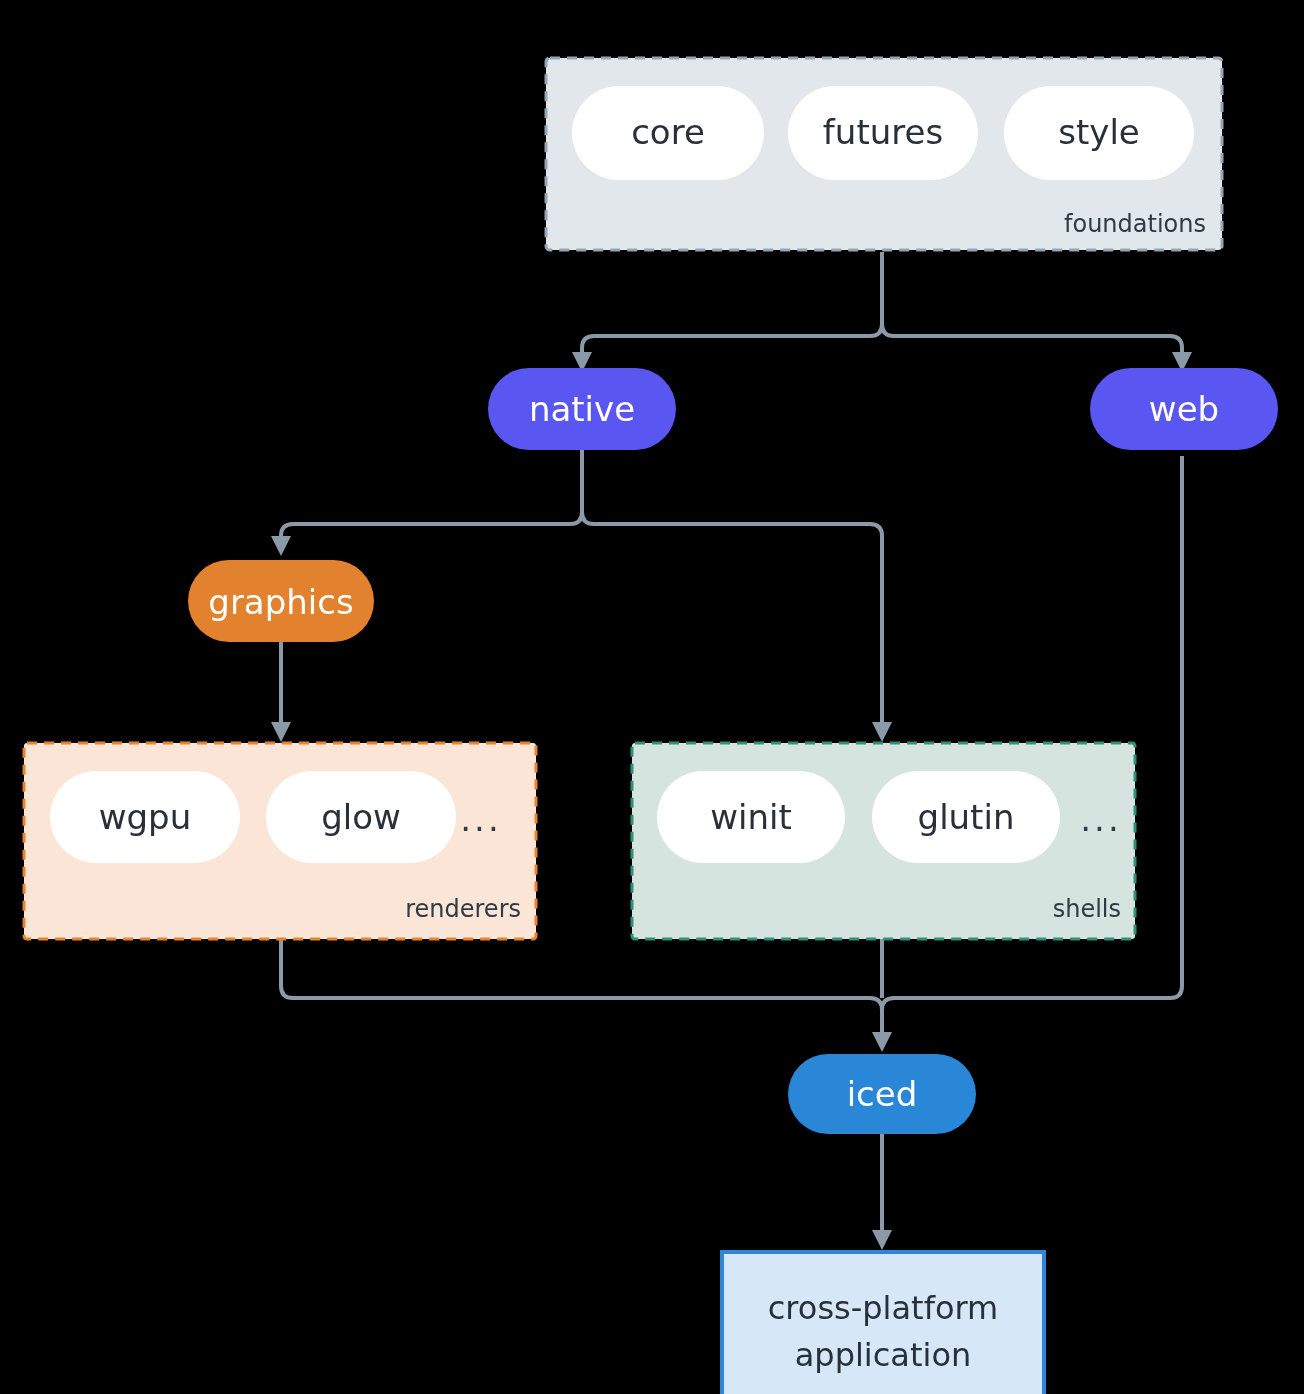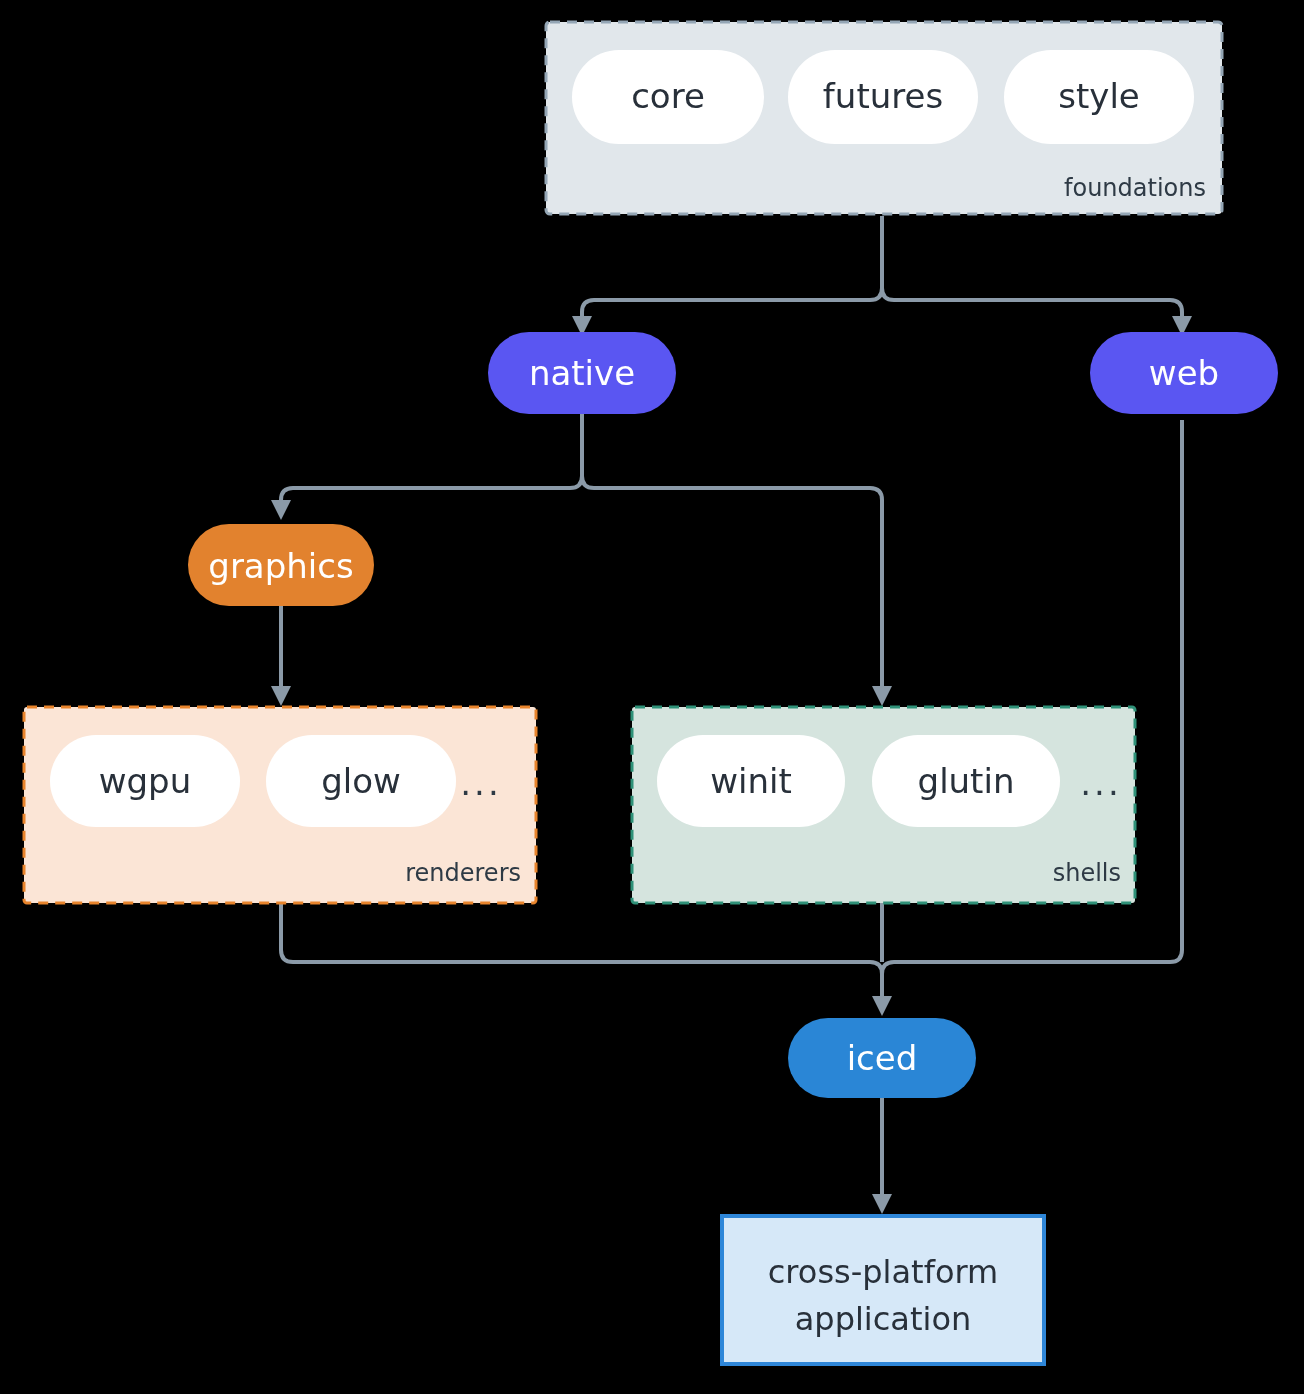--- a/index.html
+++ b/index.html
@@ -10,20 +10,21 @@
   body {
     width: 1304px;
     height: 1394px;
     font-family: "DejaVu Sans", sans-serif;
     overflow: hidden;
   }
   #diagram-root {
     position: relative;
     width: 1304px;
     height: 990px;
+    margin-top: 36px;
   }
   svg.diagram {
     display: block;
     width: 1304px;
     height: 1394px;
   }
   .grp-label {
     font-family: "DejaVu Sans", sans-serif;
     font-size: 24px;
     fill: #2e3a45;

